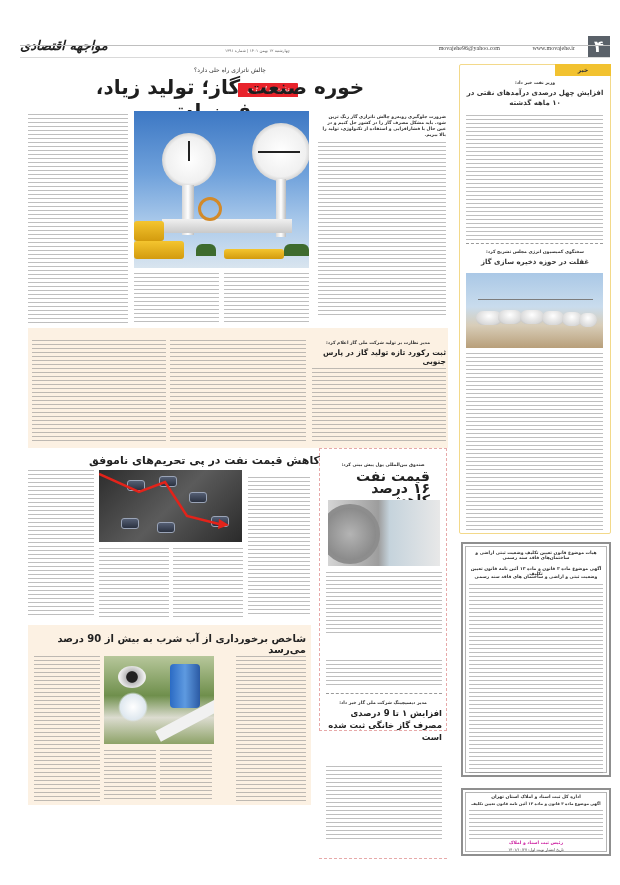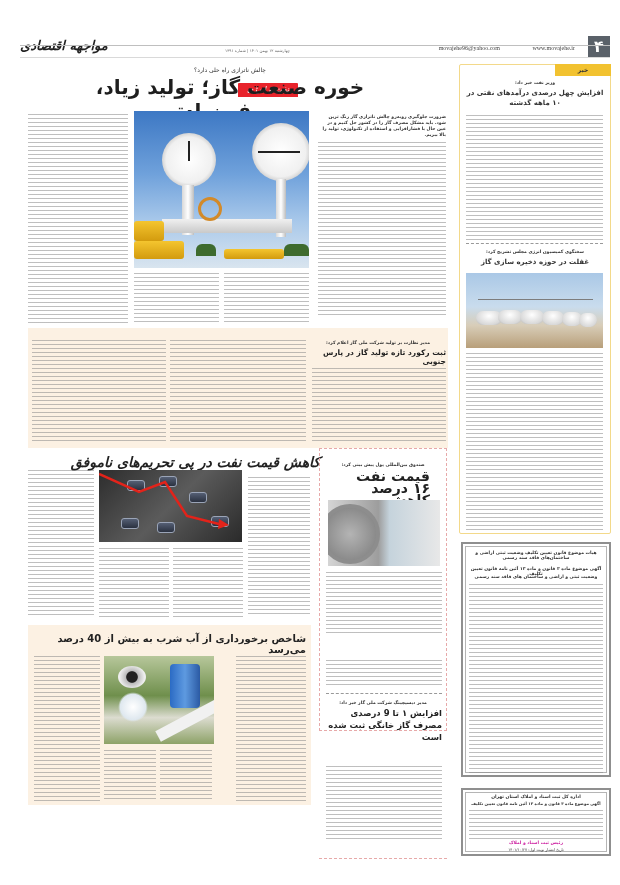--- a/index.html
+++ b/index.html
@@ -131,21 +131,21 @@
 
 <div class="lines" style="left:28px; top:114px; width:100px; height:210px;"></div>
 
 <div class="beige"></div>
 <div class="sub-kicker" style="left:310px; width:136px; top:340px;">مدیر نظارت بر تولید شرکت ملی گاز اعلام کرد:</div>
 <div class="sub-title" style="left:310px; width:136px; top:348px; font-size:7.5px;">ثبت رکورد تازه تولید گاز در پارس جنوبی</div>
 <div class="lines" style="left:312px; top:368px; width:134px; height:76px;"></div>
 <div class="lines" style="left:170px; top:340px; width:136px; height:104px;"></div>
 <div class="lines" style="left:32px; top:340px; width:134px; height:104px;"></div>
 
-<div class="sub-title" style="left:60px; width:260px; top:454px; font-size:14px;font-style:italic;">کاهش قیمت نفت در پی تحریم‌های ناموفق</div>
+<div class="sub-title" style="left:60px; width:260px; top:454px; font-size:11px;">کاهش قیمت نفت در پی تحریم‌های ناموفق</div>
 <div class="lines" style="left:248px; top:477px; width:62px; height:140px;"></div>
 <div class="oil-photo">
   <div class="barrel" style="left:28px; top:10px;"></div>
   <div class="barrel" style="left:60px; top:6px;"></div>
   <div class="barrel" style="left:90px; top:22px;"></div>
   <div class="barrel" style="left:22px; top:48px;"></div>
   <div class="barrel" style="left:58px; top:52px;"></div>
   <div class="barrel" style="left:112px; top:46px;"></div>
   <svg class="abs" style="left:0; top:0;" width="143" height="72">
     <polyline points="0,4 40,22 66,12 88,46 120,54" fill="none" stroke="#e2231a" stroke-width="2.5"></polyline>
@@ -164,21 +164,21 @@
 </div>
 <div class="lines" style="left:326px; top:572px; width:116px; height:62px;"></div>
 <div class="lines" style="left:326px; top:660px; width:116px; height:28px;"></div>
 <div class="dotted-sep" style="left:326px; top:693px; width:116px;"></div>
 <div class="sub-kicker" style="left:322px; width:122px; top:700px;">مدیر دیسپچینگ شرکت ملی گاز خبر داد:</div>
 <div class="sub-title" style="left:326px; width:116px; top:707px; font-size:8.5px; line-height:12px;">افزایش ۱ تا 9 درصدی مصرف گاز خانگی ثبت شده است</div>
 <div class="lines" style="left:326px; top:766px; width:116px; height:76px;"></div>
 <div class="dotted-sep" style="left:319px; top:858px; width:128px; border-top-color:#e7a9a9;"></div>
 
 <div class="water-panel"></div>
-<div class="sub-title" style="left:34px; width:272px; top:633px; font-size:10px;">شاخص برخورداری از آب شرب به بیش از 40 درصد می‌رسد</div>
+<div class="sub-title" style="left:34px; width:272px; top:633px; font-size:10px;">شاخص برخورداری از آب شرب به بیش از 90 درصد می‌رسد</div>
 <div class="lines" style="left:236px; top:656px; width:70px; height:145px;"></div>
 <div class="water-photo">
   <div class="abs" style="left:14px; top:10px; width:28px; height:22px; border-radius:50%; background:radial-gradient(circle,#222 30%,#bbb 35%,#eee 70%);"></div>
   <div class="abs" style="left:66px; top:8px; width:30px; height:44px; background:linear-gradient(to right,#2b6bc4,#5e9ae0,#2b5aa4); border-radius:4px;"></div>
   <div class="abs" style="left:50px; top:58px; width:70px; height:12px; background:#f1f1f1; transform:rotate(-28deg);"></div>
   <div class="abs" style="left:14px; top:36px; width:30px; height:30px; background:radial-gradient(circle,#ffffff,#dfe8ef 60%,transparent 70%);"></div>
 </div>
 <div class="lines" style="left:104px; top:750px; width:52px; height:50px;"></div>
 <div class="lines" style="left:160px; top:750px; width:52px; height:50px;"></div>
 <div class="lines" style="left:34px; top:656px; width:66px; height:145px;"></div>

